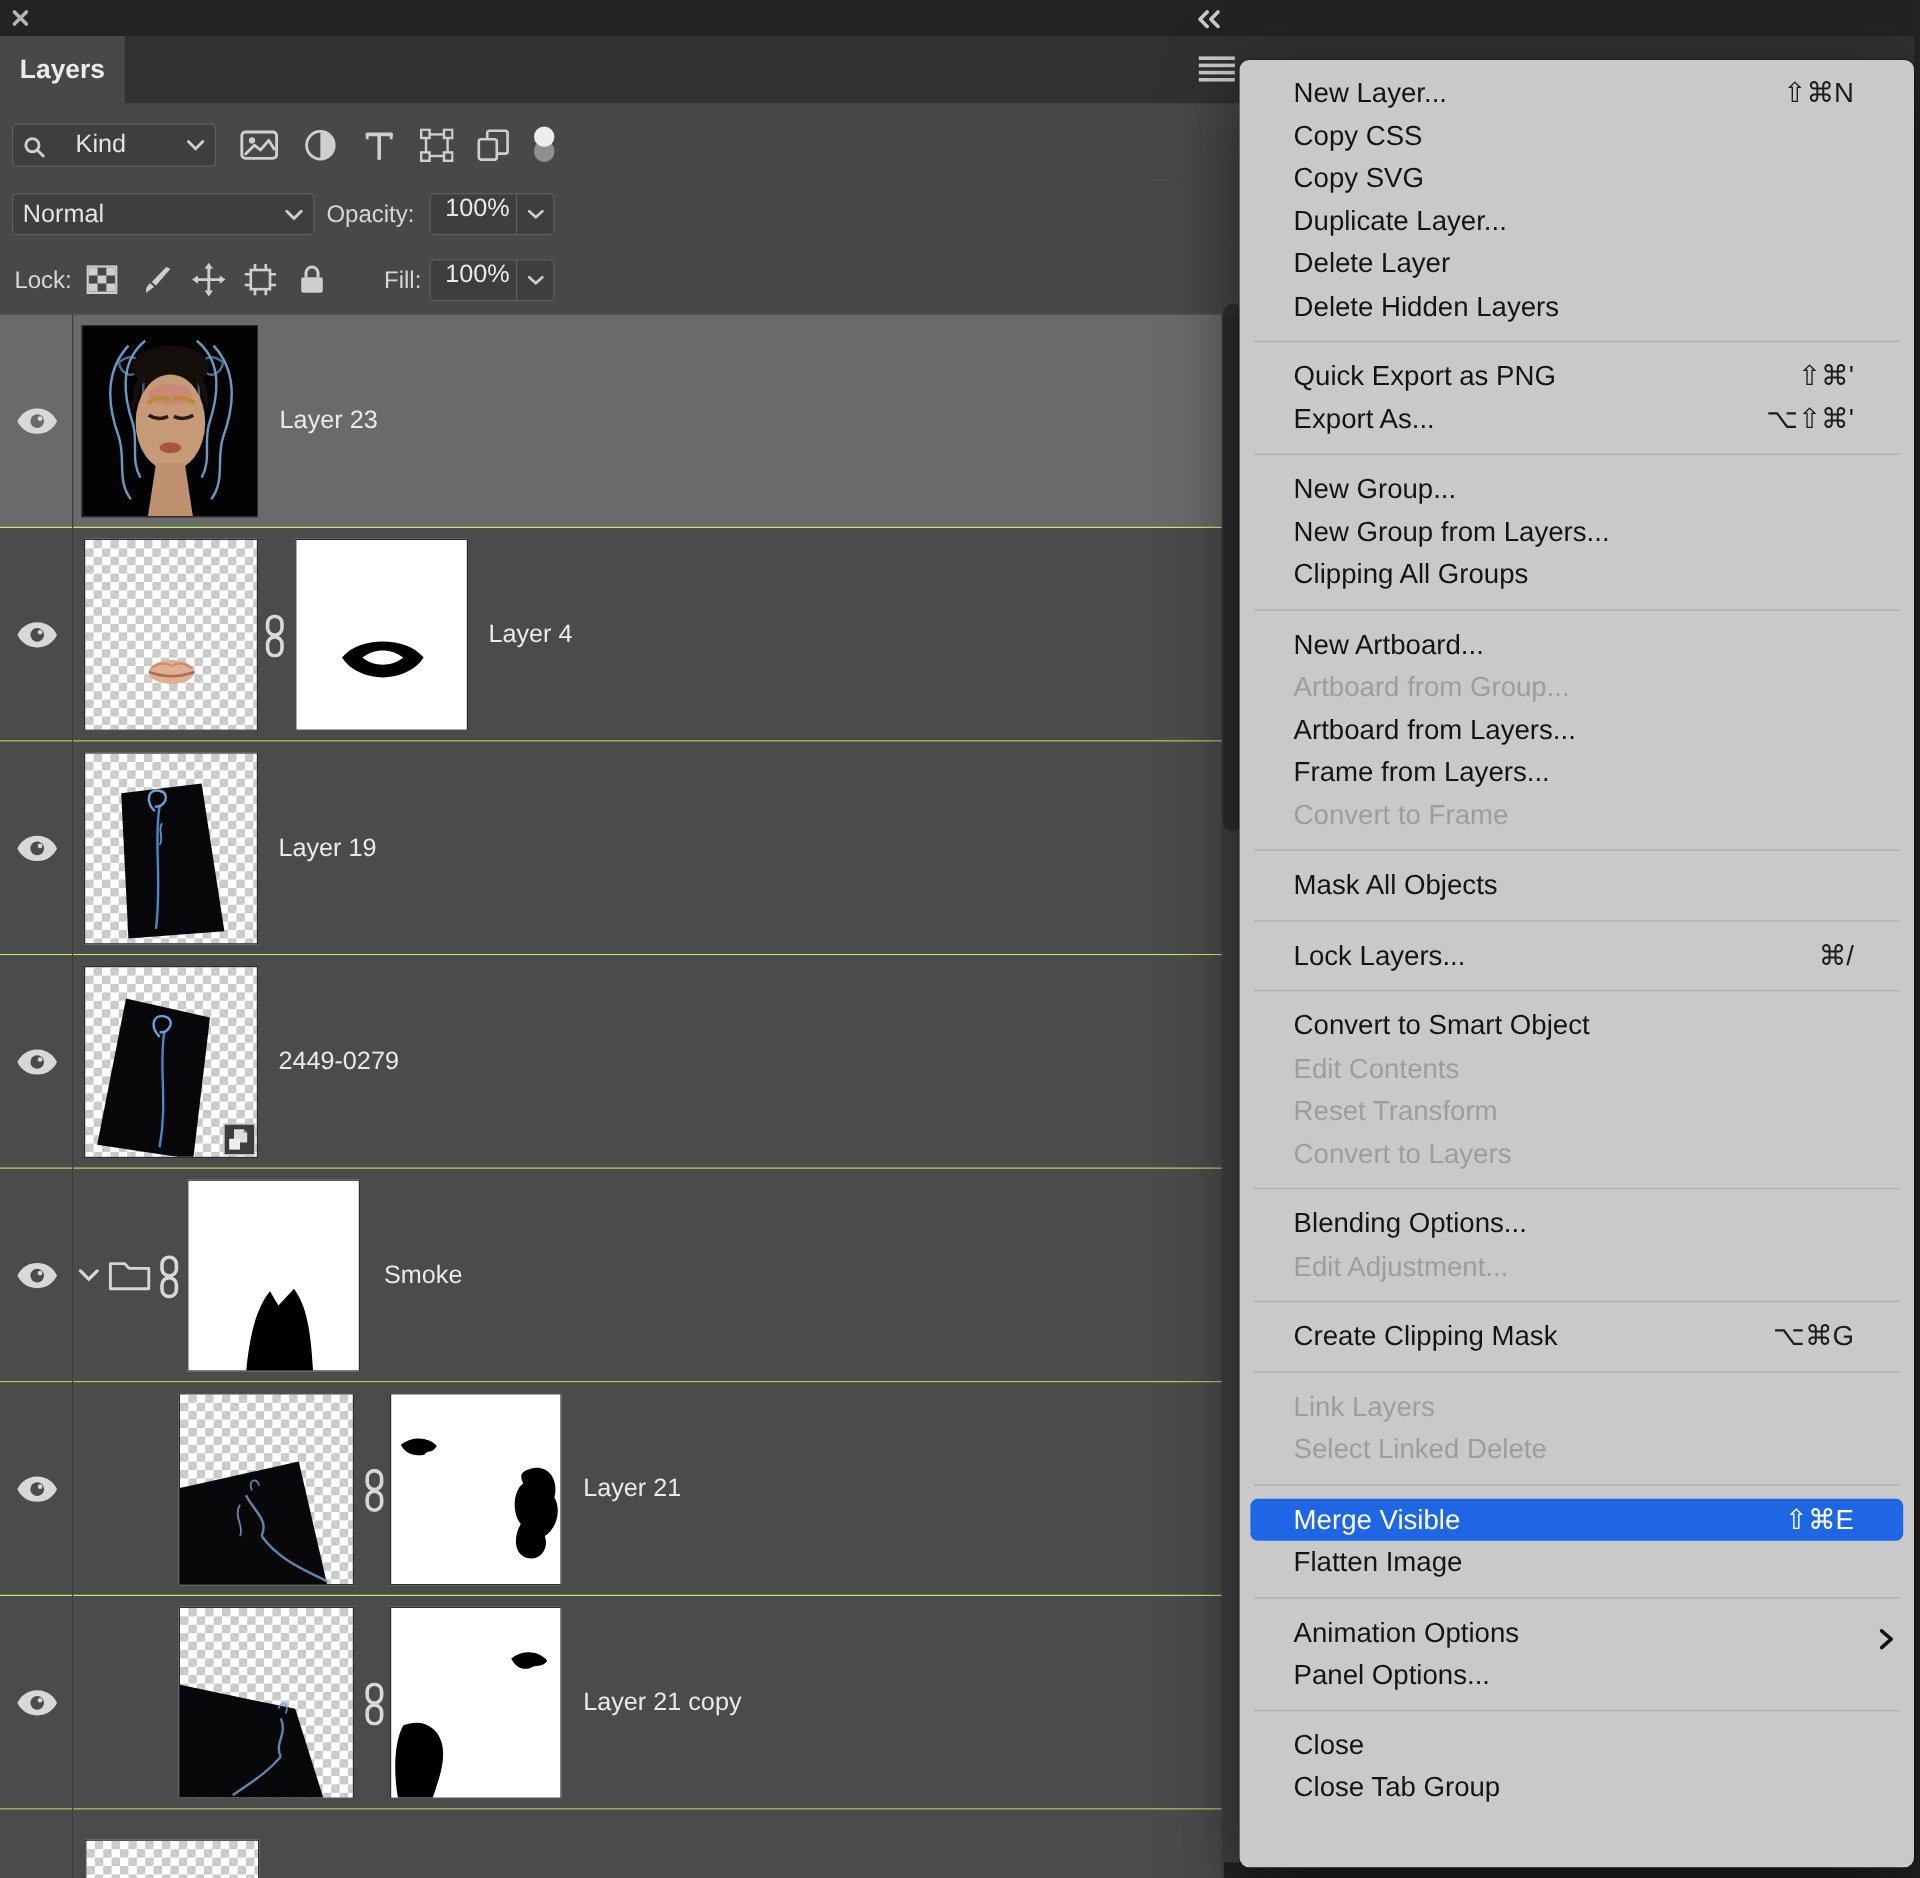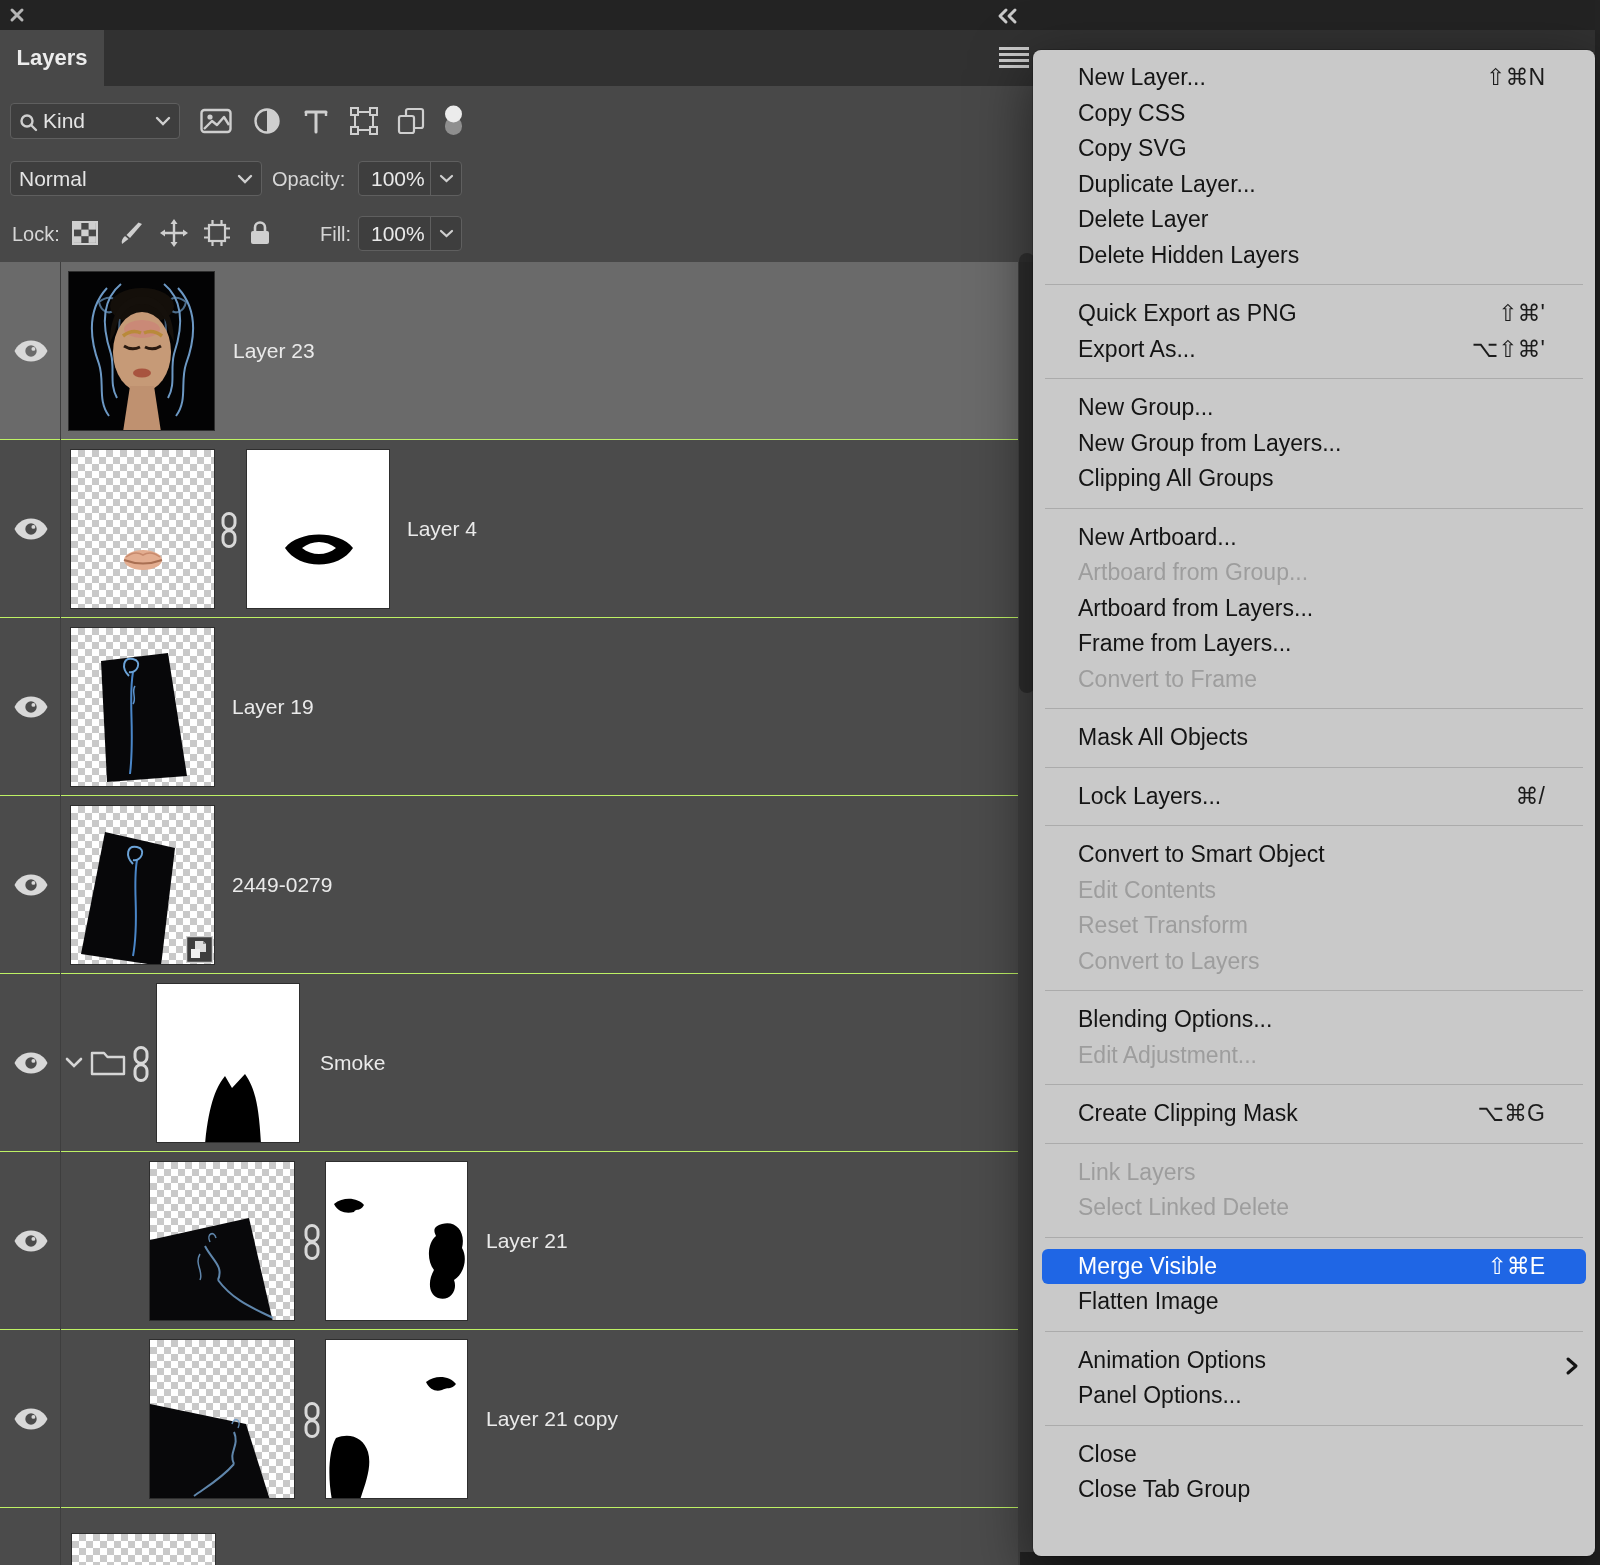--- a/index.html
+++ b/index.html
@@ -22,25 +22,25 @@
   .hamburger i{display:block;height:3px;background:#c9c9c9;margin-bottom:3px;}
 
   
   .filter-row{left:0;top:86px;width:1600px;height:66px;background:#484848;border-bottom:1px solid #3a3a3a;}
   .blend-row{left:0;top:152px;width:1600px;height:54px;background:#484848;}
   .lock-row{left:0;top:206px;width:1600px;height:56px;background:#484848;border-bottom:1px solid #3a3a3a;}
   .combo{position:absolute;background:#3e3e3e;border:1px solid #5f5f5f;border-radius:4px;
          color:#e4e4e4;font-size:21px;display:flex;align-items:center;box-sizing:border-box;}
   .combo .cv{flex:1;padding-left:8px;}
   .combo svg.chev{margin-right:8px;}
-  .kind-combo{left:10px;top:103px;width:170px;height:36px;}
+  .kind-combo{left:10px;top:103px;width:170px;height:36px;padding-left:20px;}
   .blend-combo{left:10px;top:161px;width:252px;height:35px;}
   .lbl{position:absolute;color:#d6d6d6;font-size:20px;}
   .valbox{position:absolute;background:#3e3e3e;border:1px solid #5f5f5f;border-radius:4px;
-          height:35px;width:104px;display:flex;align-items:center;box-sizing:border-box;color:#e9e9e9;font-size:21px;}
+          height:35px;width:104px;display:flex;align-items:flex-start;box-sizing:border-box;color:#e9e9e9;font-size:21px;}
   .valbox .num{flex:1;padding-left:12px;}
   .valbox .arr{width:30px;height:100%;border-left:1px solid #5f5f5f;display:flex;align-items:center;justify-content:center;}
   .fic{position:absolute;top:104px;width:34px;height:34px;display:flex;align-items:center;justify-content:center;}
   .lic{position:absolute;top:216px;width:34px;height:34px;display:flex;align-items:center;justify-content:center;}
 
   
   .rows{left:0;top:262px;width:1600px;height:1303px;background:#4b4b4b;}
   .row{position:absolute;left:0;width:1600px;height:178px;border-bottom:1px solid #bef264;box-sizing:border-box;background:#4b4b4b;}
   .row.sel{background:#6a6a6a;}
   .eyecol-line{left:60px;top:262px;width:1px;height:1303px;background:#3e3e3e;z-index:2;}

